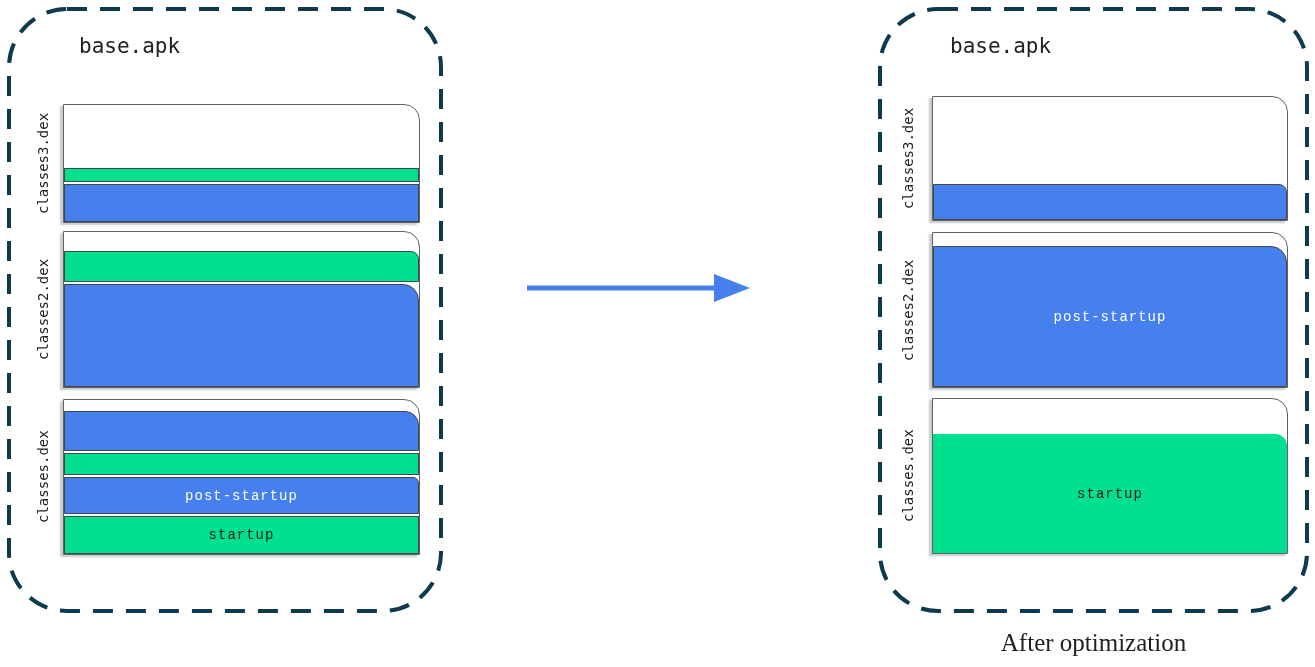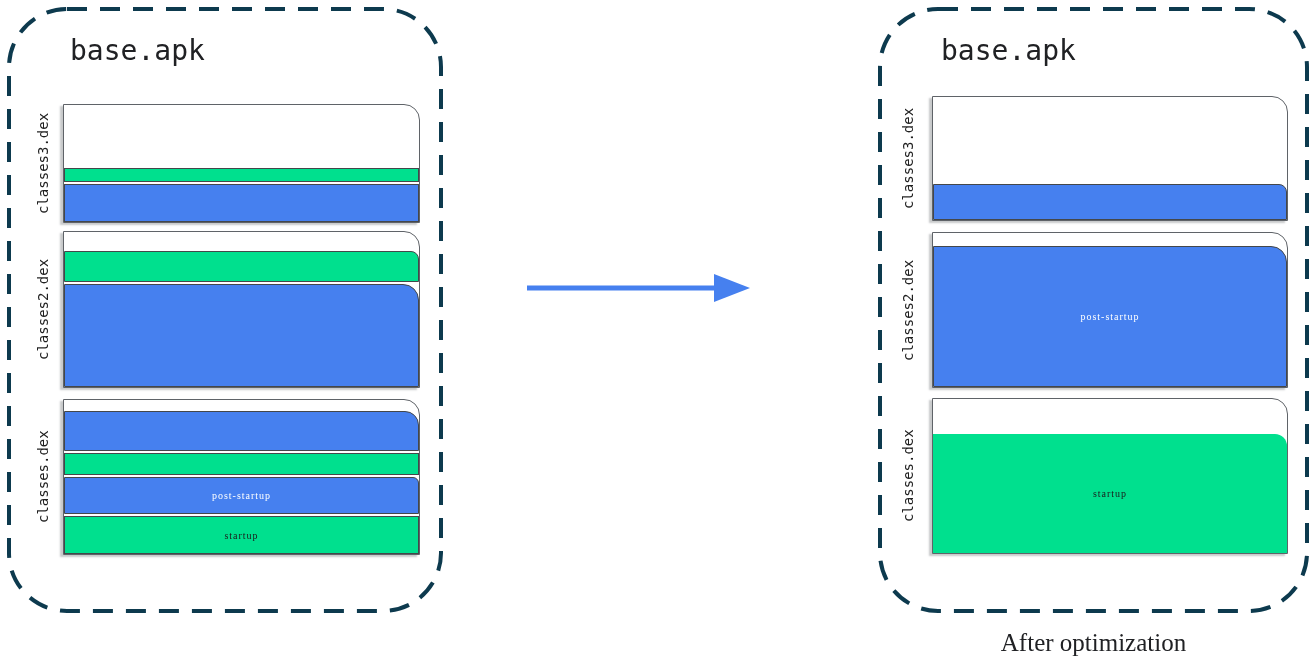--- a/index.html
+++ b/index.html
@@ -8,24 +8,25 @@
     width: 1315px;
     height: 667px;
     overflow: hidden;
     font-family: "Liberation Sans", sans-serif;
   }
   .panel { position: absolute; top: 6px; width: 438px; height: 608px; }
   .panel-border-svg { position: absolute; left: 0; top: 0; }
   .apk-title {
     position: absolute;
     font-family: "DejaVu Sans Mono", "Liberation Mono", monospace;
-    font-size: 28px;
+    font-size: 21px;
     font-weight: 400;
     color: #202124;
     white-space: nowrap;
+    margin-left: 9px;
   }
   .vlabel {
     position: absolute;
     width: 24px;
     display: flex;
     align-items: center;
     justify-content: center;
     writing-mode: vertical-rl;
     transform: rotate(180deg);
     font-family: "DejaVu Sans Mono", "Liberation Mono", monospace;
@@ -48,22 +49,22 @@
   .bar {
     width: 100%;
     box-sizing: border-box;
     border: 1px solid #44474a;
     display: flex;
     align-items: center;
     justify-content: center;
     flex: 0 0 auto;
   }
   .bar-label {
-    font-family: Liberation Serif, serif;
-    font-size: 10px;
+    font-family: Liberation Mono, monospace;
+    font-size: 14px;
     letter-spacing: 1px;
     white-space: nowrap;
   }
   .caption {
     position: absolute;
     top: 629px;
     text-align: center;
     font-size: 25px;
     color: #202124;
   }

